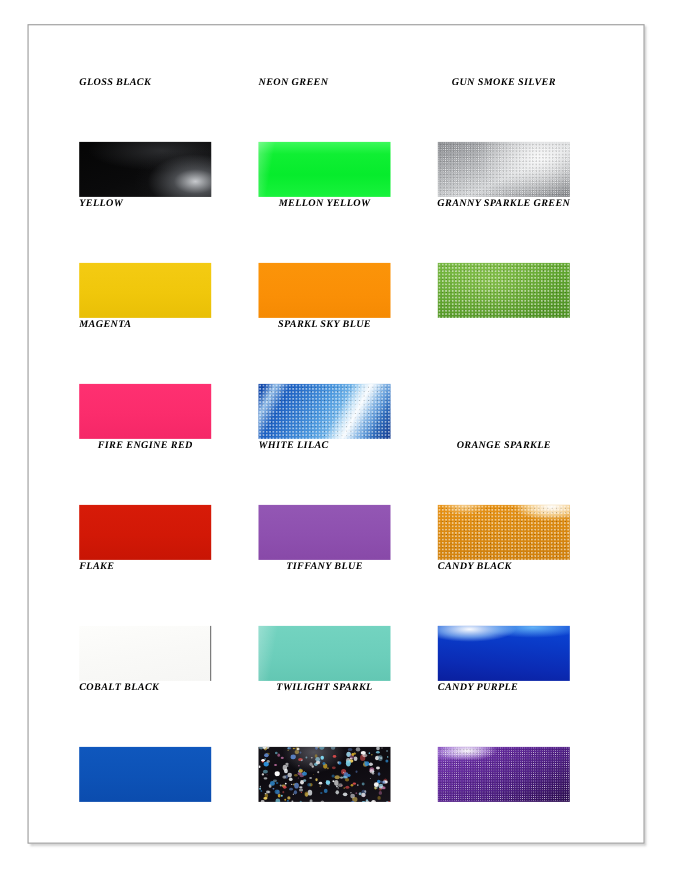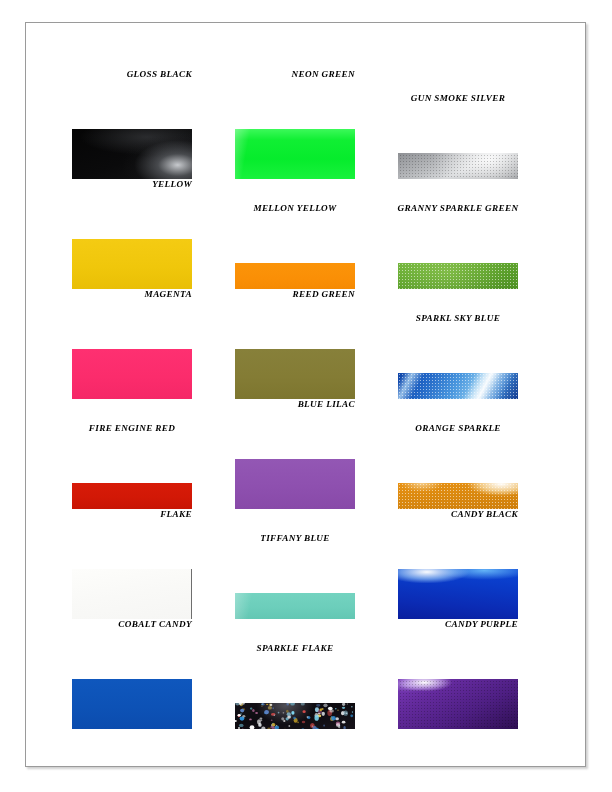--- a/index.html
+++ b/index.html
@@ -39,41 +39,41 @@
   .swatch-row {
     display: flex;
     width: 480px;
     height: 110px;
   }
   .swatch-cell {
     width: 120px;
     margin-right: 43px;
     display: flex;
     flex-direction: column;
-    align-items: flex-end;
+    align-items: flex-start;
     gap: 35px;
   }
   .swatch-cell:last-child { margin-right: 0; }
 
   .swatch-label {
     font-family: "Liberation Serif", "DejaVu Serif", serif;
     font-weight: bold;
     font-style: italic;
     font-size: 9.2px;
     letter-spacing: 0.35px;
     color: #000000;
     text-align: center;
     white-space: nowrap;
     line-height: 11px;
     height: 11px;
     margin-bottom: 14px;
     -webkit-font-smoothing: none;
   }
   
-  .swatch-label.wide { width: 170px; margin-left: -25px; margin-right: -25px; margin-top: 24px; }
+  .swatch-label.wide { width: 170px; margin-left: -25px; margin-right: -25px; }
 
   .swatch-chip {
     width: 120px;
     height: 74px;
     position: relative;
     overflow: hidden;
     box-sizing: border-box;
   }
 
   
@@ -213,36 +213,32 @@
         <div class="swatch-chip chip-granny-sparkle-green tex-grain"></div>
       </div>
     </div>
 
     <div class="swatch-row">
       <div class="swatch-cell">
         <div class="swatch-label">MAGENTA</div>
         <div class="swatch-chip chip-magenta"></div>
       </div>
       <div class="swatch-cell">
-        <div class="swatch-label">REED GREEN</div>
-        <div class="swatch-chip chip-reed-green"></div>
-      </div>
-      <div class="swatch-cell">
         <div class="swatch-label wide">SPARKL SKY BLUE</div>
         <div class="swatch-chip chip-sparkl-sky-blue tex-grain"></div>
       </div>
     </div>
 
     <div class="swatch-row">
       <div class="swatch-cell">
         <div class="swatch-label wide">FIRE ENGINE RED</div>
         <div class="swatch-chip chip-fire-engine-red"></div>
       </div>
       <div class="swatch-cell">
-        <div class="swatch-label">BLUE LILAC</div>
+        <div class="swatch-label">WHITE LILAC</div>
         <div class="swatch-chip chip-blue-lilac"></div>
       </div>
       <div class="swatch-cell">
         <div class="swatch-label wide">ORANGE SPARKLE</div>
         <div class="swatch-chip chip-orange-sparkle tex-grain"></div>
       </div>
     </div>
 
     <div class="swatch-row">
       <div class="swatch-cell">
@@ -254,25 +250,25 @@
         <div class="swatch-chip chip-tiffany-blue"></div>
       </div>
       <div class="swatch-cell">
         <div class="swatch-label">CANDY BLACK</div>
         <div class="swatch-chip chip-candy-blue"></div>
       </div>
     </div>
 
     <div class="swatch-row">
       <div class="swatch-cell">
-        <div class="swatch-label">COBALT CANDY</div>
+        <div class="swatch-label">COBALT BLACK</div>
         <div class="swatch-chip chip-cobalt-blue"></div>
       </div>
       <div class="swatch-cell">
-        <div class="swatch-label wide">SPARKLE FLAKE</div>
+        <div class="swatch-label wide">TWILIGHT SPARKL</div>
         <div class="swatch-chip chip-twilight-flake">
           <svg class="flake-layer" id="flake-svg" viewBox="0 0 120 74" preserveAspectRatio="none">
               <ellipse cx="83.76" cy="59.78" rx="2.12" ry="1.36" fill="#d0d5d8" opacity="0.55"></ellipse>
               <ellipse cx="84.96" cy="34.85" rx="1.23" ry="1.23" fill="#c9a227" opacity="0.87"></ellipse>
               <ellipse cx="90.28" cy="34.67" rx="0.69" ry="0.81" fill="#ffffff" opacity="0.62"></ellipse>
               <ellipse cx="75.69" cy="35.28" rx="0.62" ry="0.40" fill="#d94b4b" opacity="0.97"></ellipse>
               <ellipse cx="29.58" cy="57.90" rx="1.48" ry="1.08" fill="#f2f2f2" opacity="0.80"></ellipse>
               <ellipse cx="6.01" cy="11.05" rx="0.54" ry="0.69" fill="#7fd6ef" opacity="0.99"></ellipse>
               <ellipse cx="94.48" cy="51.54" rx="1.76" ry="1.44" fill="#9ad3e8" opacity="0.70"></ellipse>
               <ellipse cx="47.76" cy="49.03" rx="1.36" ry="1.54" fill="#d0d5d8" opacity="0.70"></ellipse>

